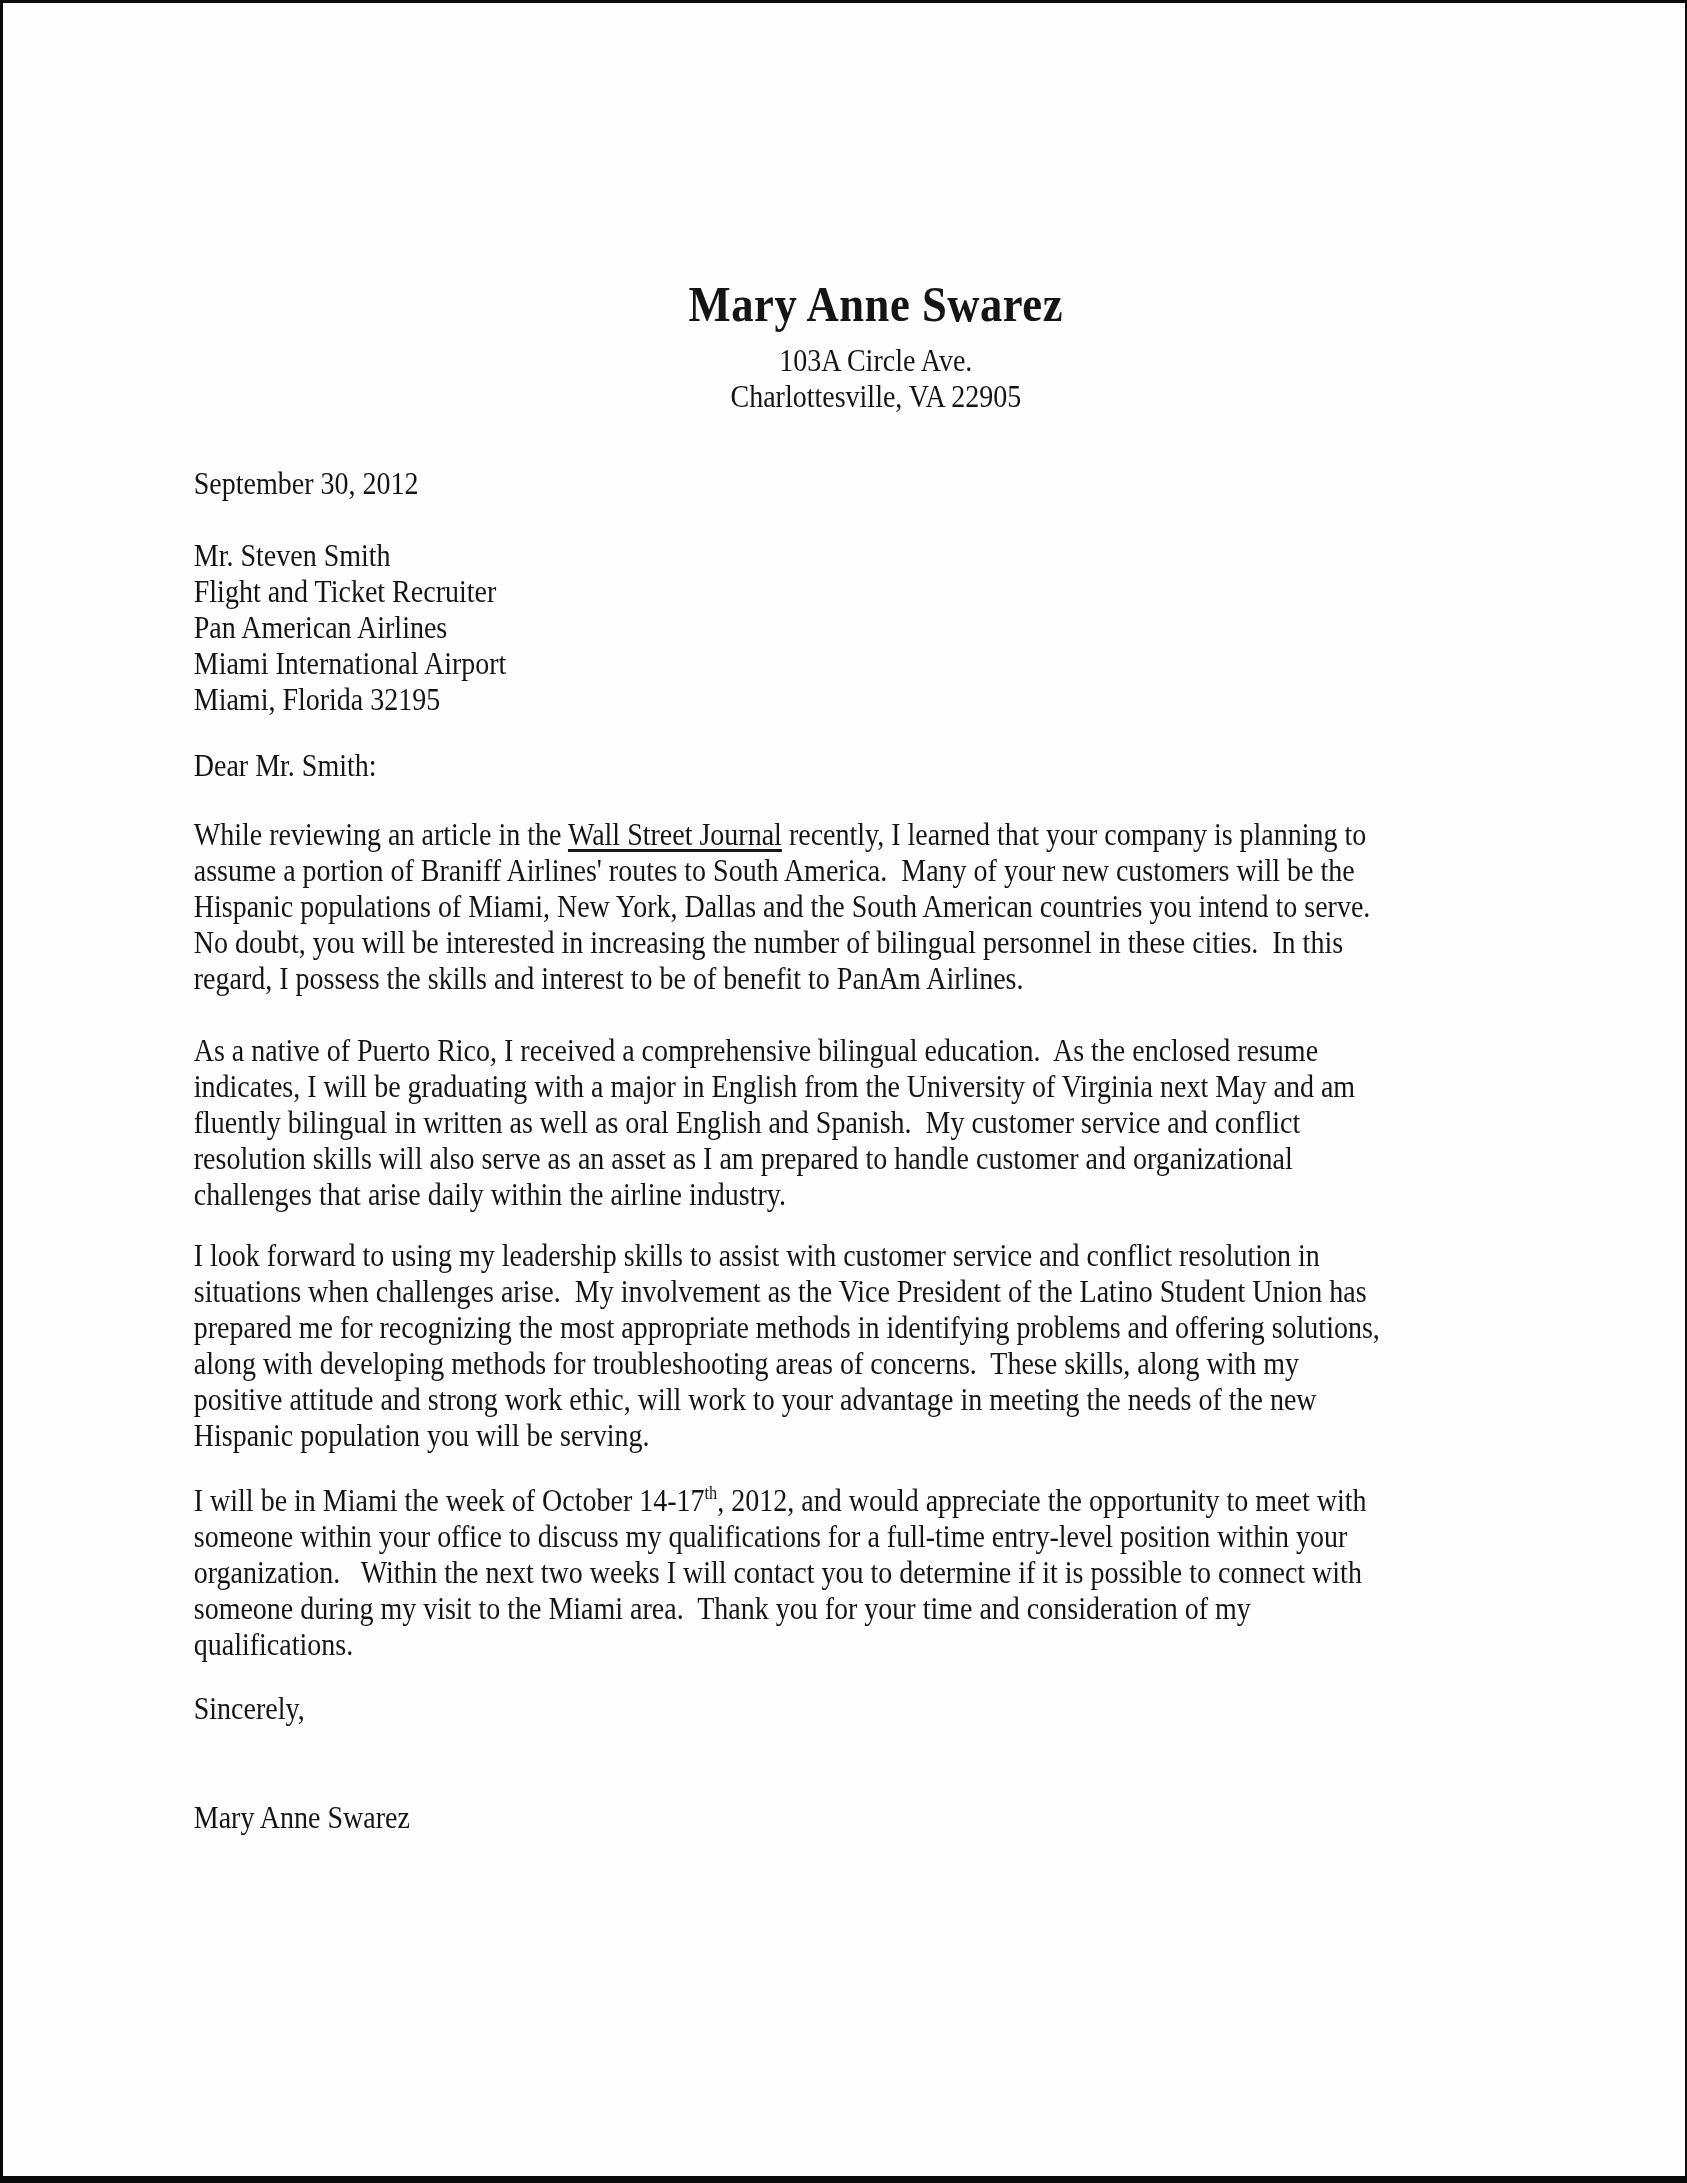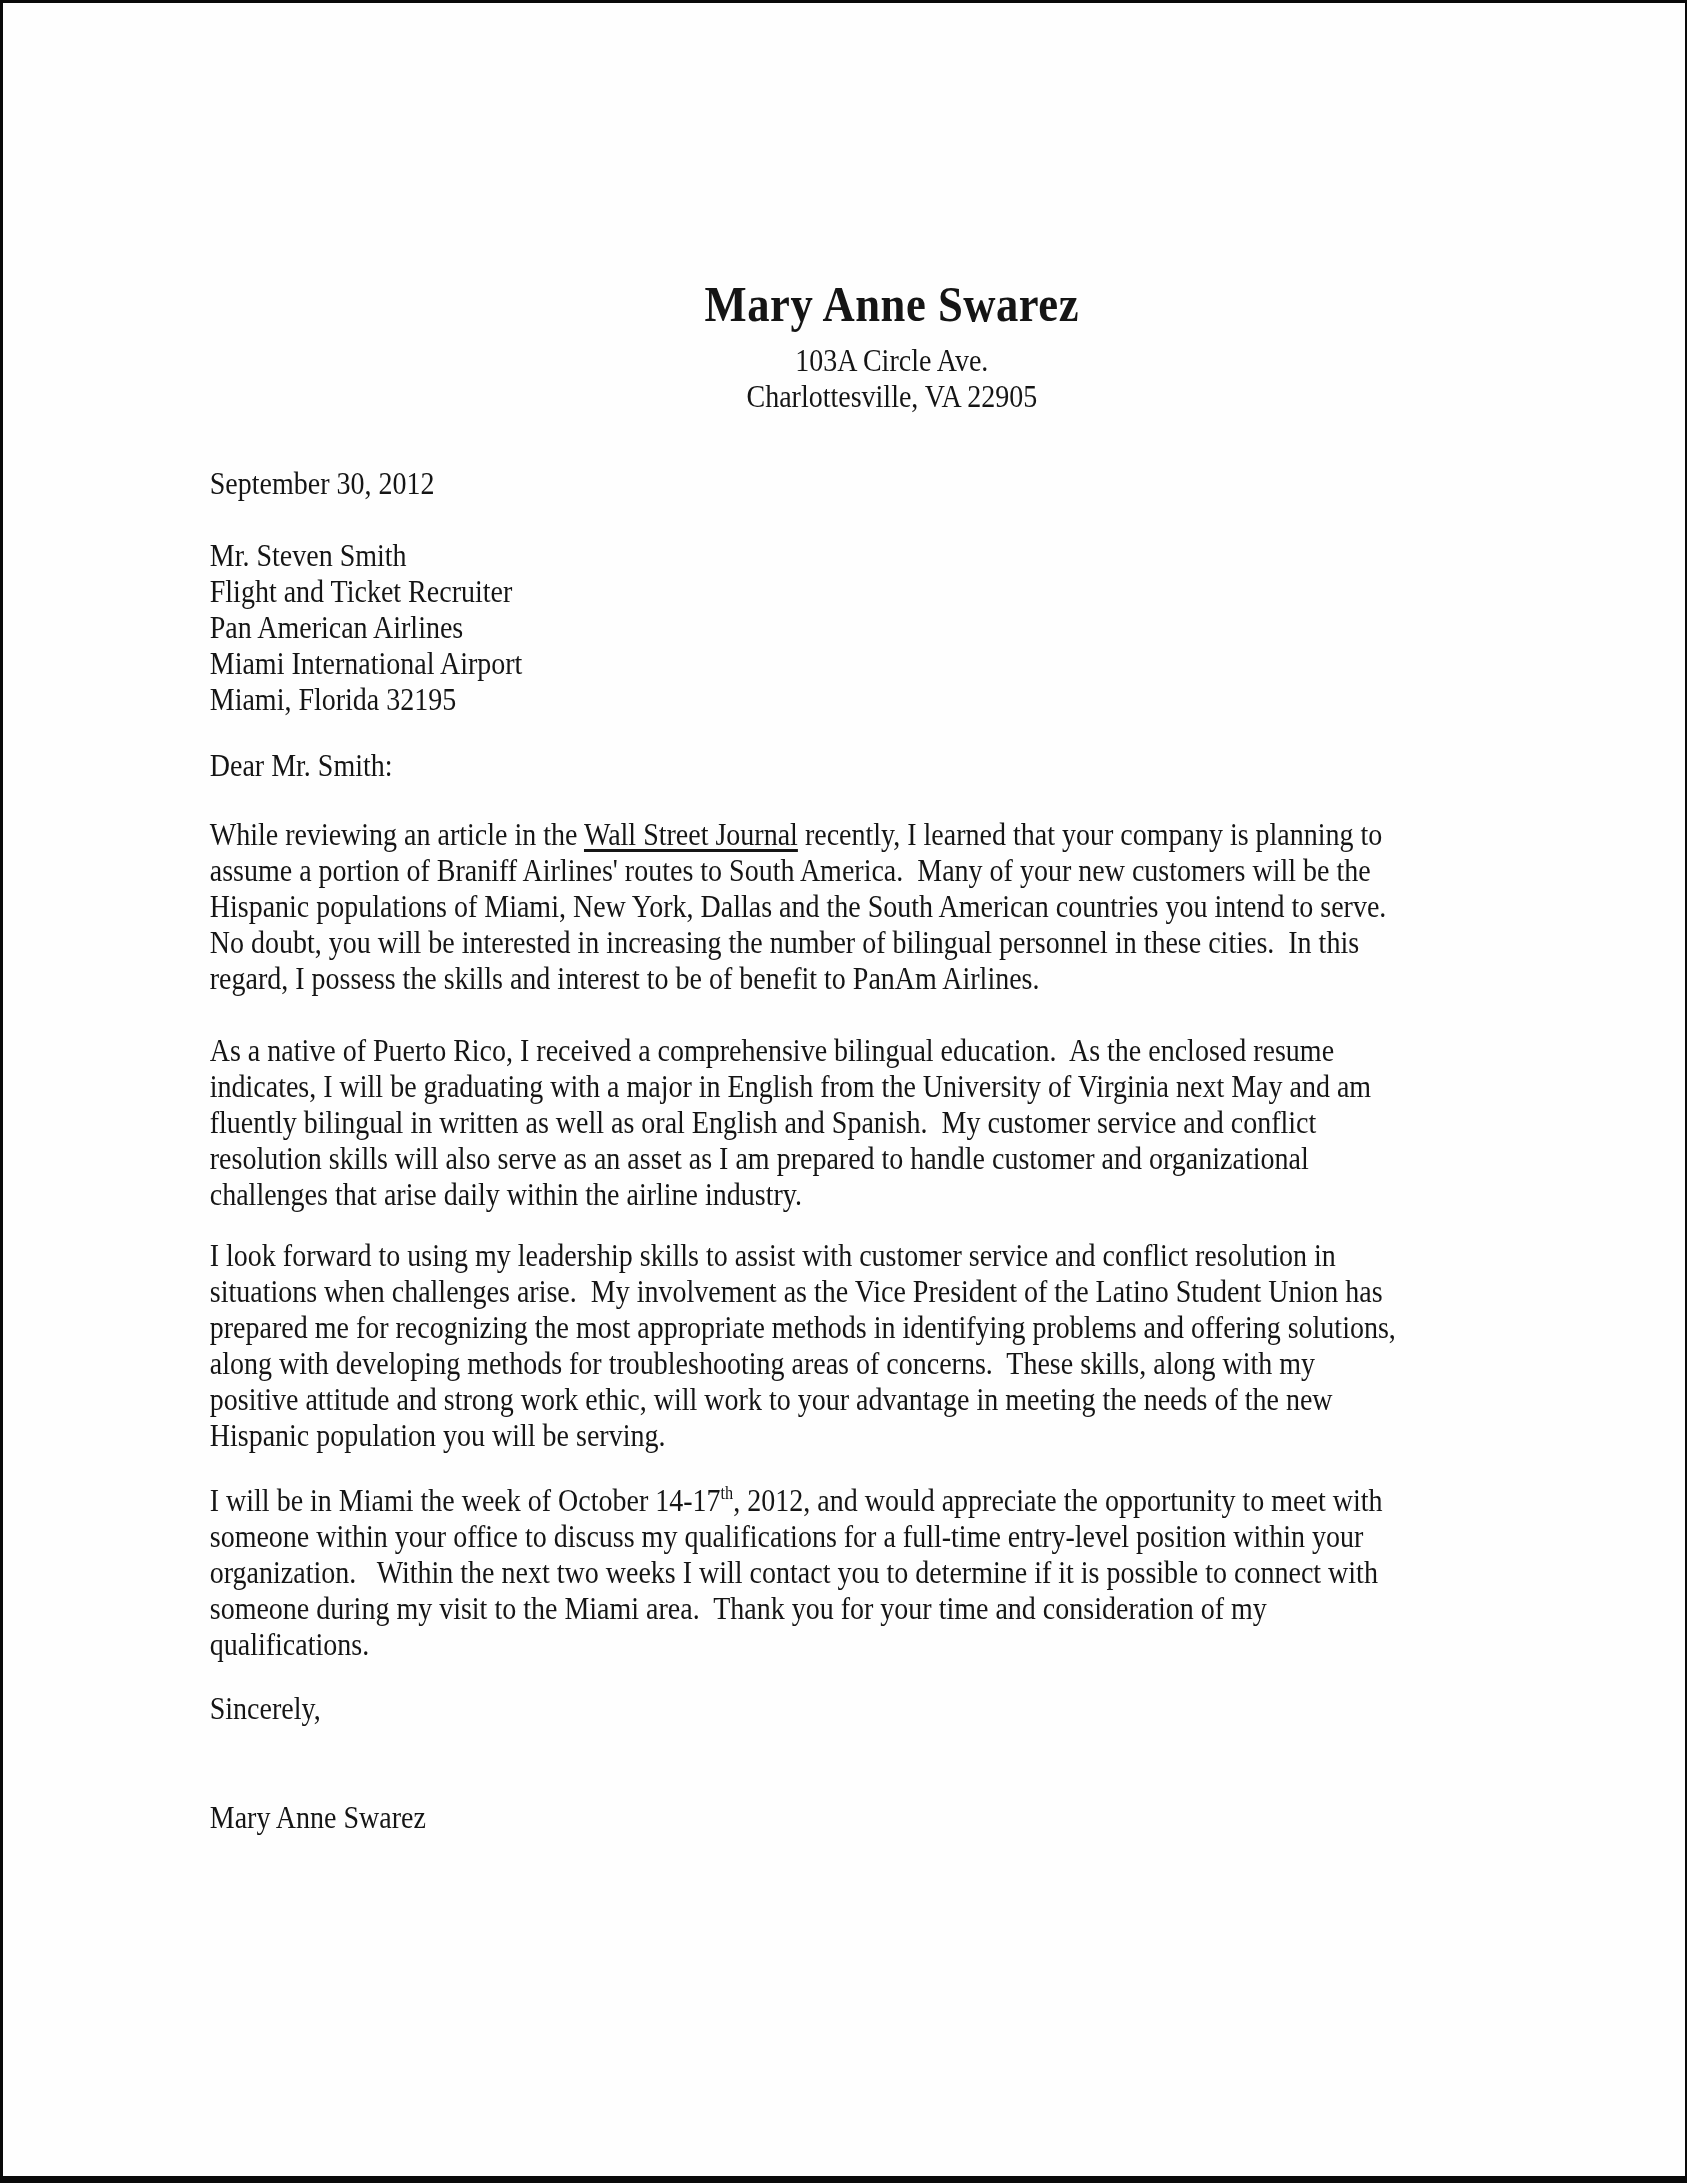--- a/index.html
+++ b/index.html
@@ -12,21 +12,20 @@
     position: relative;
     width: 1688px;
     height: 2183px;
     box-sizing: border-box;
     background: #fefefe;
     border: 3.2px solid #0a0a0a;
     border-bottom-width: 7.6px;
     overflow: hidden;
     font-family: "Liberation Serif", "DejaVu Serif", serif;
     color: #151515;
-    padding-left: 16px;
   }
   
   .content {
     width: 1929px;
     transform: scaleX(0.875);
     transform-origin: 0 0;
     box-sizing: border-box;
     padding: 273px 152px 0 218px;
   }
   .letter-head { text-align: center; }

